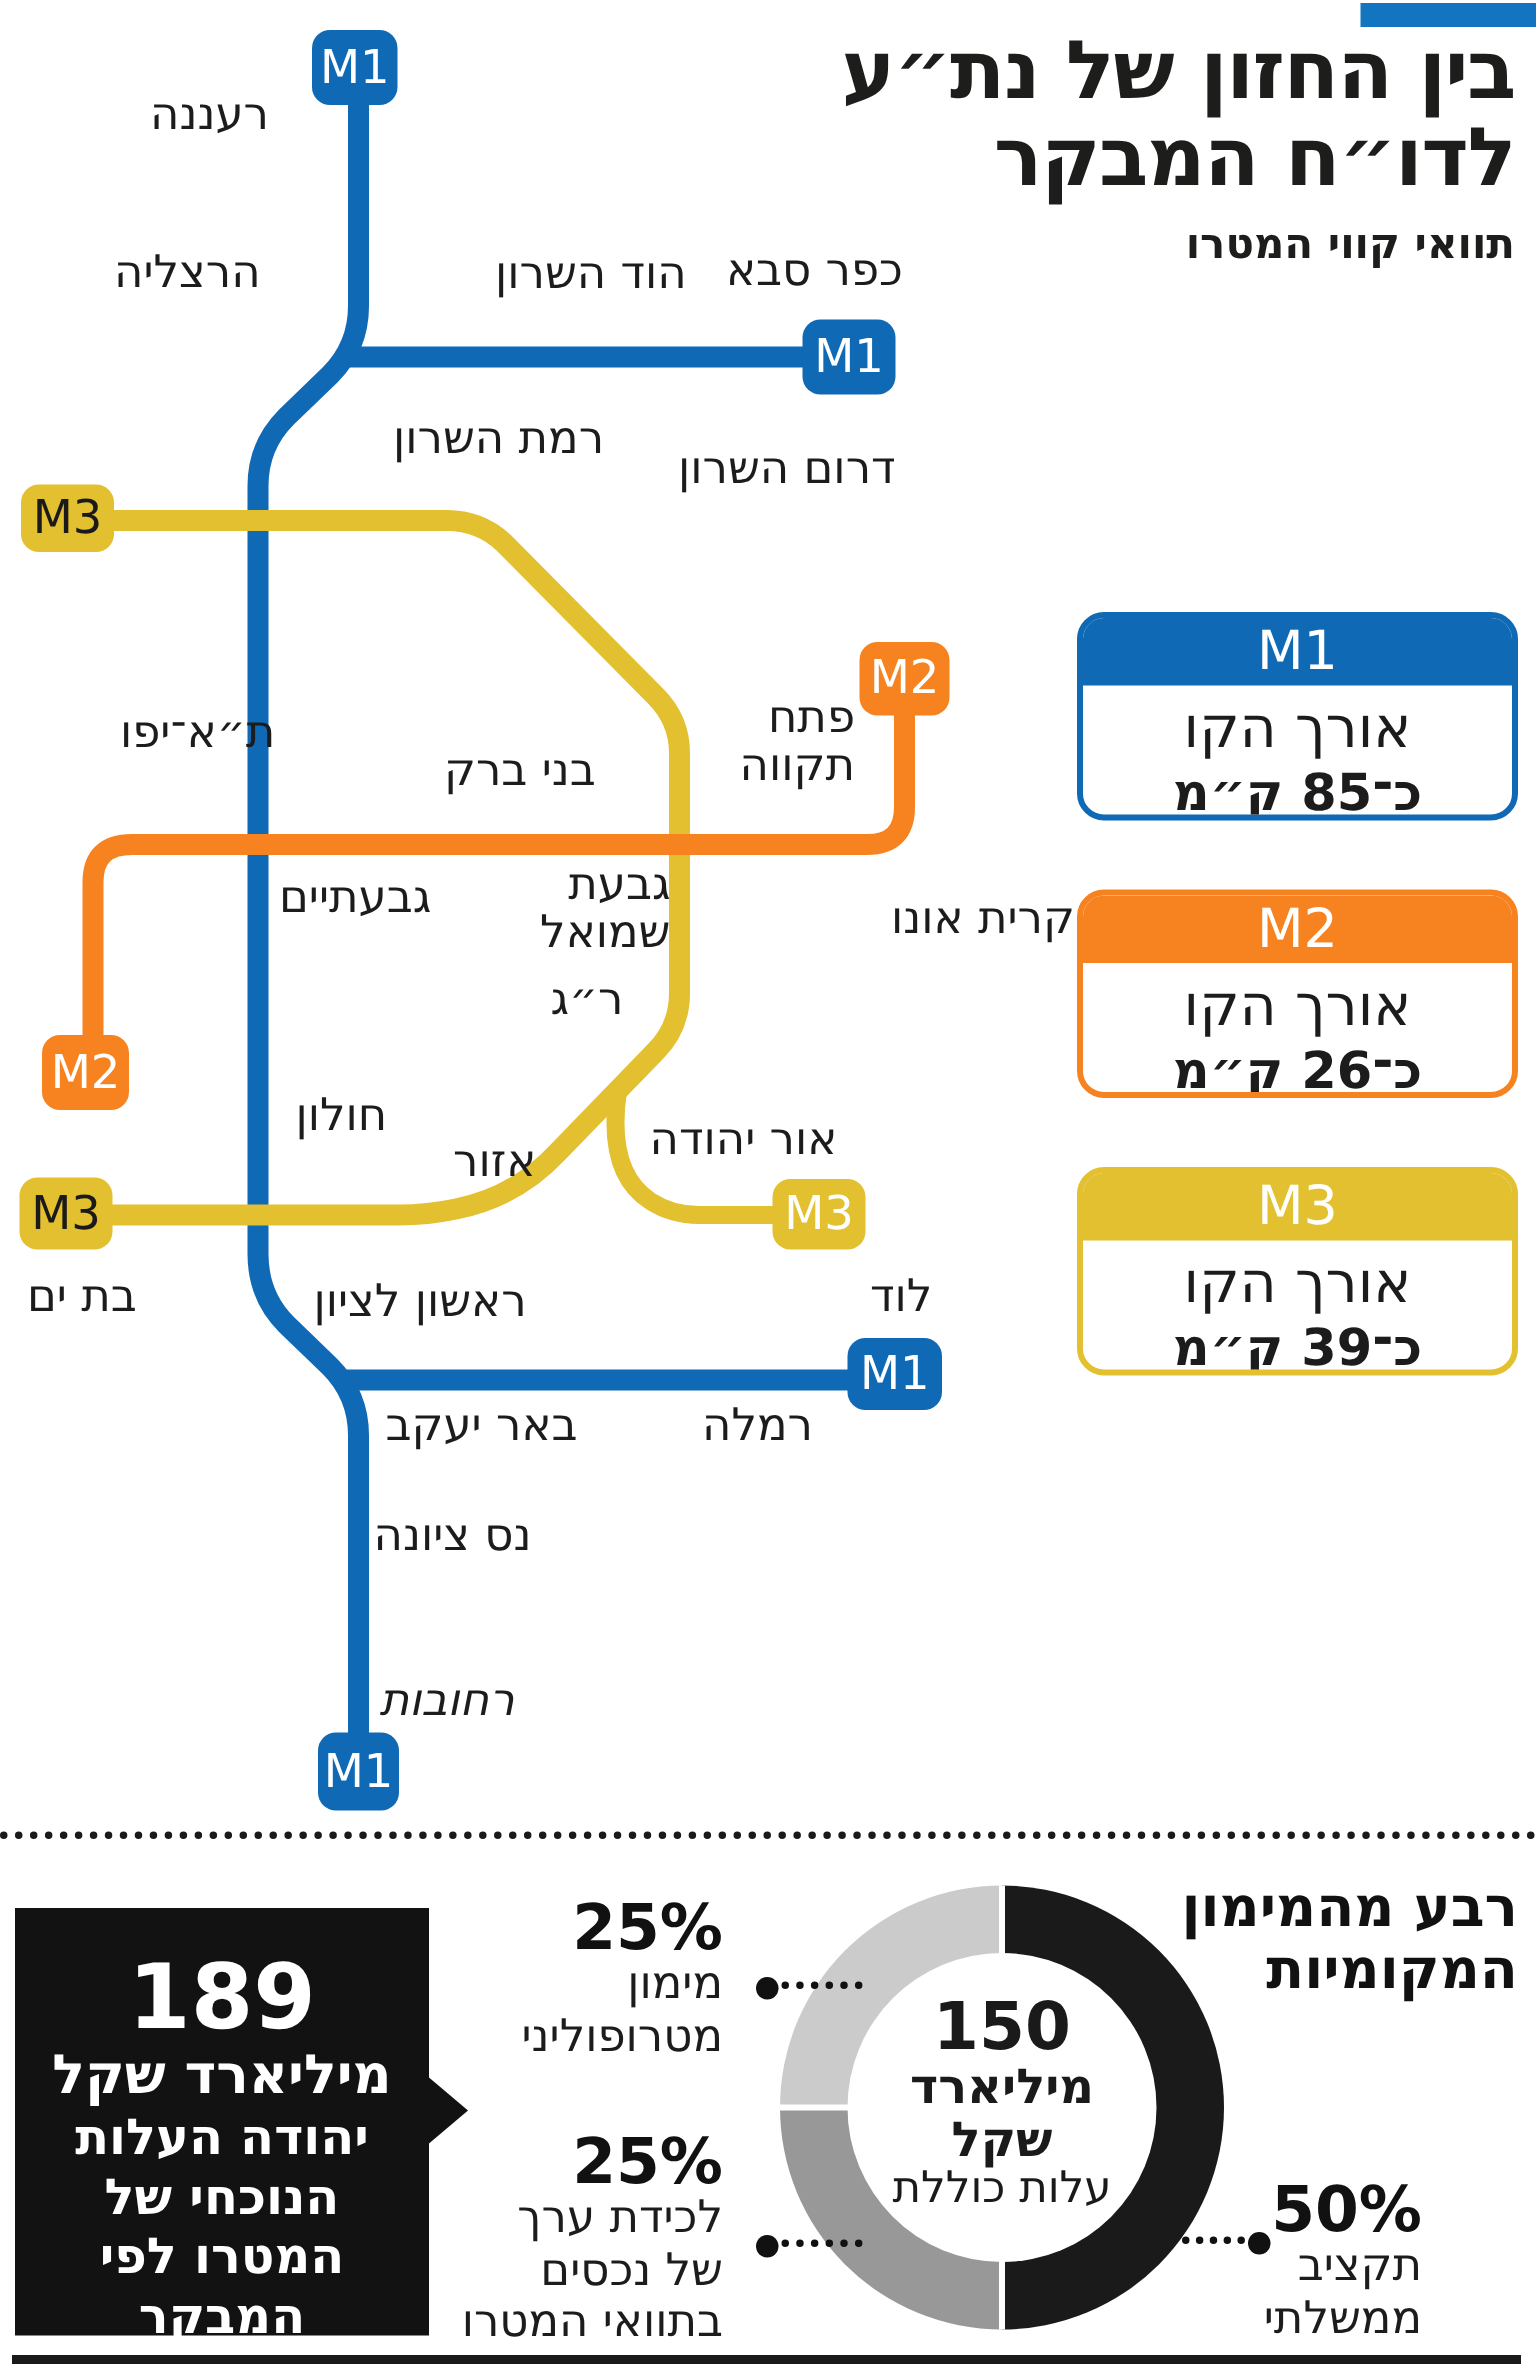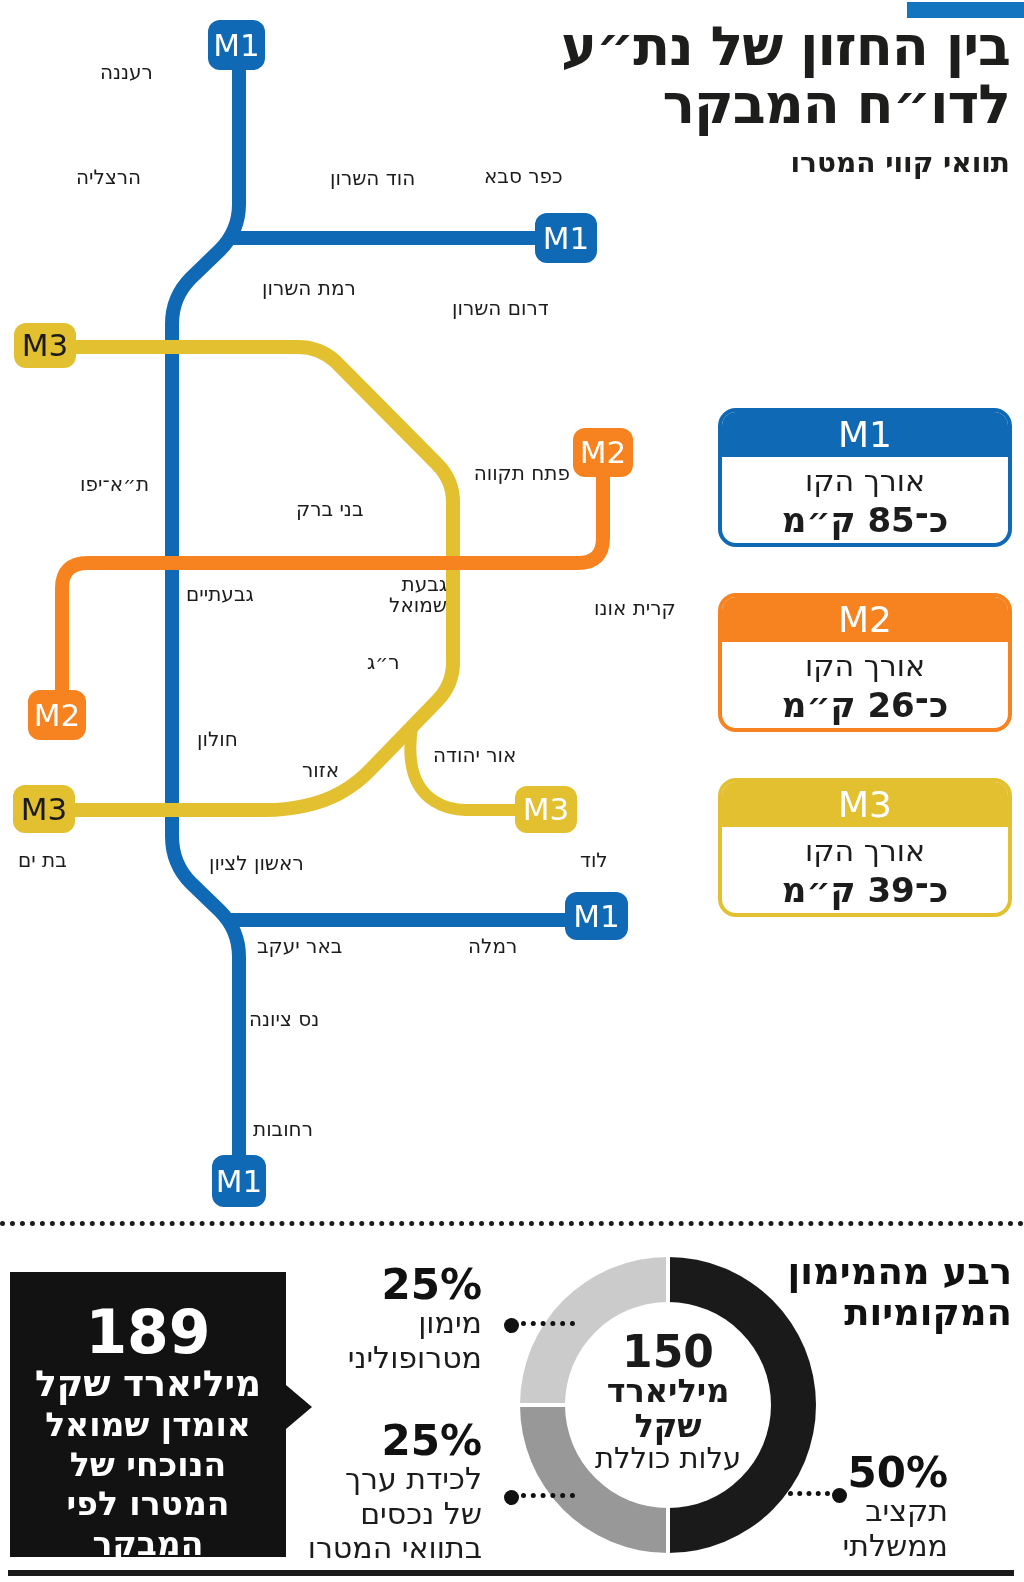--- a/index.html
+++ b/index.html
@@ -7,34 +7,34 @@
         font-family:"DejaVu Sans",sans-serif;color:#1c1c1c;}
   .abs{position:absolute;}
   
   #title-bar{left:907px;top:2px;width:117px;height:16px;background:var(--c-title_bar);}
   #title{right:14px;top:18px;text-align:right;direction:rtl;font-weight:700;
          font-size:54px;line-height:1.07;color:#1d1d1b;letter-spacing:-1px;}
   #subtitle{right:14px;top:146px;text-align:right;direction:rtl;font-weight:700;
             font-size:28px;color:#1d1d1b;}
   
   #map-svg{left:0;top:0;}
-  .city{position:absolute;font-size:20px;color:#1c1c1c;direction:rtl;white-space:nowrap;line-height:1.0;}
+  .city{position:absolute;font-size:30px;color:#1c1c1c;direction:rtl;white-space:nowrap;line-height:1.0;}
   .city.wrap{white-space:normal;text-align:right;line-height:1.05;}
   .badge{position:absolute;border-radius:12px;text-align:center;color:#fff;
          font-size:31px;font-weight:500;}
   .badge.m1{background:var(--c-m1);}
   .badge.m2{background:var(--c-m2);}
   .badge.m3{background:var(--c-m3);}
   .badge.dark-text{color:#1a1a1a;}
   
   .legend-box{position:absolute;left:718px;width:294px;height:139px;background:#fff;
               border-radius:18px;border:4px solid;box-sizing:border-box;overflow:hidden;}
   .legend-box .hd{height:45px;line-height:45px;text-align:center;color:#fff;font-size:36px;font-weight:500;}
   .legend-box .bd{text-align:center;direction:rtl;}
-  .legend-box .cap{font-size:30px;margin-top:6px;}
+  .legend-box .cap{font-size:38px;margin-top:6px;}
   .legend-box .val{font-size:34px;font-weight:700;margin-top:2px;}
   .legend-box.m1{border-color:var(--c-m1);} .legend-box.m1 .hd{background:var(--c-m1);}
   .legend-box.m2{border-color:var(--c-m2);} .legend-box.m2 .hd{background:var(--c-m2);}
   .legend-box.m3{border-color:var(--c-m3);} .legend-box.m3 .hd{background:var(--c-m3);}
   
   #dots-sep{left:0;top:1221px;width:1024px;border-top:5px dotted #1a1a1a;}
   #bottom-rule{left:8px;top:1570px;width:1006px;height:6px;background:#1a1a1a;}
   #estimate-box{left:10px;top:1272px;width:276px;height:285px;background:#121212;color:#fff;
                 text-align:center;direction:rtl;}
   #estimate-box .num{font-size:60px;font-weight:700;line-height:1.0;margin-top:30px;}
@@ -109,21 +109,21 @@
   <div class="city" style="left:367px;top:652px;">ר״ג</div>
   <div class="city" style="left:197px;top:729px;">חולון</div>
   <div class="city" style="left:302px;top:760px;">אזור</div>
   <div class="city" style="left:433px;top:745px;">אור יהודה</div>
   <div class="city" style="left:18px;top:850px;">בת ים</div>
   <div class="city" style="left:209px;top:853px;">ראשון לציון</div>
   <div class="city" style="left:580px;top:850px;">לוד</div>
   <div class="city" style="left:468px;top:936px;">רמלה</div>
   <div class="city" style="left:257px;top:936px;">באר יעקב</div>
   <div class="city" style="left:249px;top:1009px;">נס ציונה</div>
-  <div class="city" style="left:253px;top:1119px;">רחובות</div>
+  <div class="city" style="left:253px;top:1119px;font-style:italic;">רחובות</div>
 
   <div class="legend-box m1" style="top:408px;">
     <div class="hd">M1</div>
     <div class="bd">
       <div class="cap">אורך הקו</div>
       <div class="val">כ־85 ק״מ</div>
     </div>
   </div>
   <div class="legend-box m2" style="top:593px;">
     <div class="hd">M2</div>
@@ -139,21 +139,21 @@
       <div class="val">כ־39 ק״מ</div>
     </div>
   </div>
 
   <div class="abs" id="dots-sep"></div>
   <div class="abs" id="bottom-rule"></div>
 
   <div class="abs" id="estimate-box">
     <div class="num">189</div>
     <div class="l1">מיליארד שקל</div>
-    <div class="ln">אומדן שמואל</div>
+    <div class="ln">יהודה העלות</div>
     <div class="ln">הנוכחי של</div>
     <div class="ln">המטרו לפי</div>
     <div class="ln">המבקר</div>
   </div>
   <div class="abs" id="estimate-arrow"></div>
 
   <div class="abs" id="donut">
     <div class="seam-v"></div>
     <div class="seam-h"></div>
     <div id="donut-hole">

